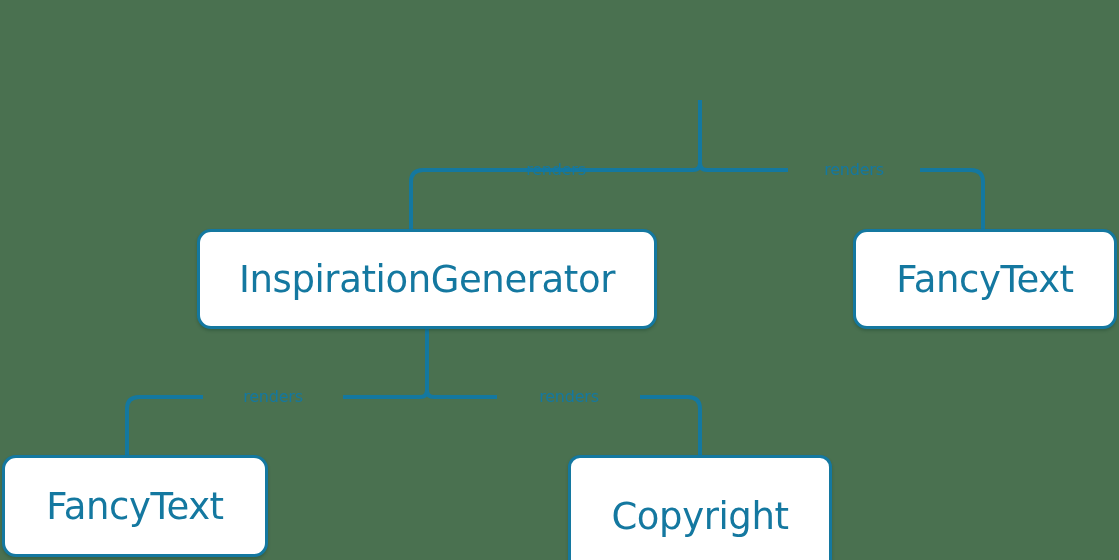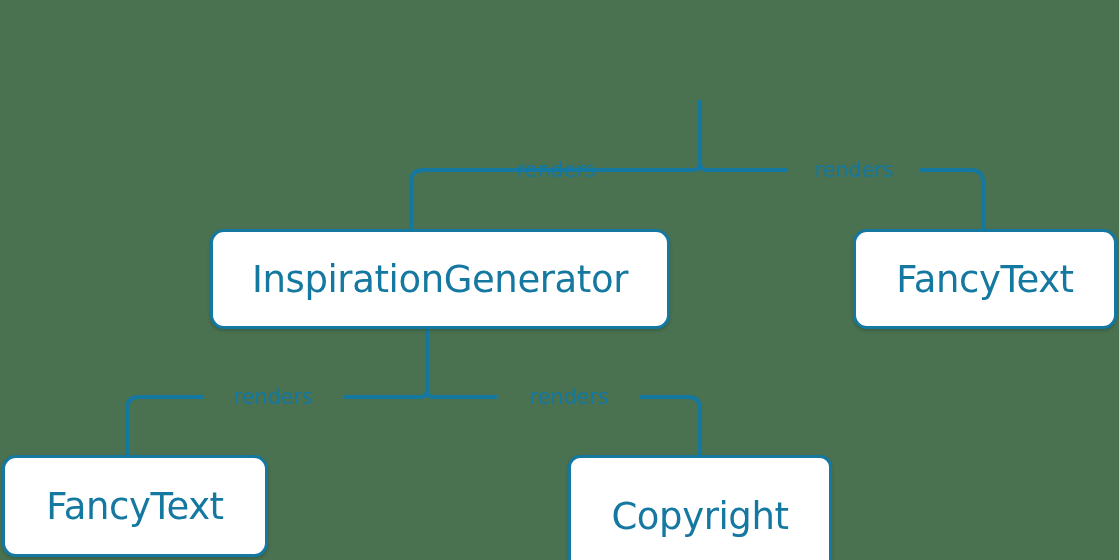--- a/index.html
+++ b/index.html
@@ -46,31 +46,31 @@
     box-shadow: 0 2px 3px rgba(20, 60, 40, 0.30);
     z-index: 2;
   }
   .node-label {
     pointer-events: none;
   }
   .edge-label {
     position: absolute;
     color: #1478a0;
     font-family: "DejaVu Sans", sans-serif;
-    font-size: 21px;
+    font-size: 16px;
     font-weight: 500;
     letter-spacing: -0.2px;
     line-height: 1;
     white-space: nowrap;
     transform: translate(-50%, -50%);
     z-index: 3;
   }
   
   #node-app            { left: 620px;  top: 2px;   width: 160px; height: 98px; }
-  #node-inspiration    { left: 210px;  top: 229px; width: 460px; height: 100px; }
+  #node-inspiration    { left: 197px;  top: 229px; width: 460px; height: 100px; }
   #node-fancytext-right{ left: 853px;  top: 229px; width: 264px; height: 100px; }
   #node-fancytext-left { left: 2px;    top: 455px; width: 266px; height: 102px; }
   #node-copyright      { left: 568px;  top: 455px; width: 264px; height: 123px; border-radius: 12px; }
 </style>
 </head>
 <body>
 
 <div id="diagram-root">
 
   <svg id="connector-layer" viewBox="0 0 1119 560" width="1119" height="560" aria-hidden="true">

